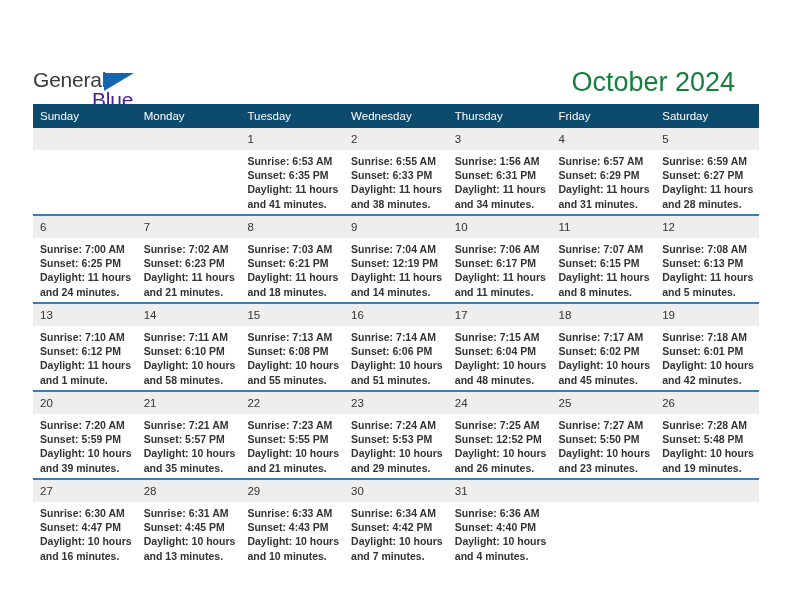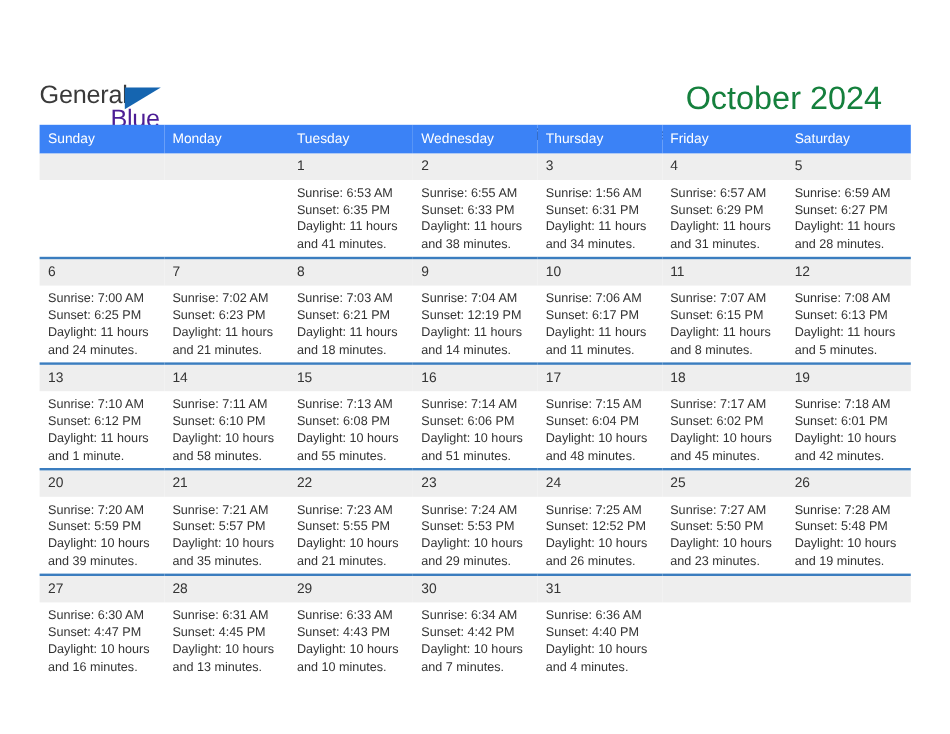--- a/index.html
+++ b/index.html
@@ -89,21 +89,21 @@
   
   .calendar {
     position: absolute;
     left: 33px;
     top: 104px;
     width: 726px;
     border-collapse: collapse;
     table-layout: fixed;
   }
   .calendar th {
-    background: #3b82f6;
+    background: #0c4a6e;
     color: #ffffff;
     font-size: 11.5px;
     font-weight: normal;
     text-align: left;
     padding: 5px 0 5px 7px;
     height: 14px;
     line-height: 14px;
   }
   .calendar td {
     vertical-align: top;
@@ -129,20 +129,21 @@
     height: 14px;
   }
   .cell.empty .day-num {
     color: transparent;
   }
   .day-lines {
     padding: 4px 6px 0 7px;
     font-size: 10.5px;
     line-height: 14.2px;
     color: #333333;
+    font-weight: bold;
   }
   .day-lines div {
     white-space: nowrap;
   }
 </style>
 </head>
 <body>
 
 <div class="page">
 

